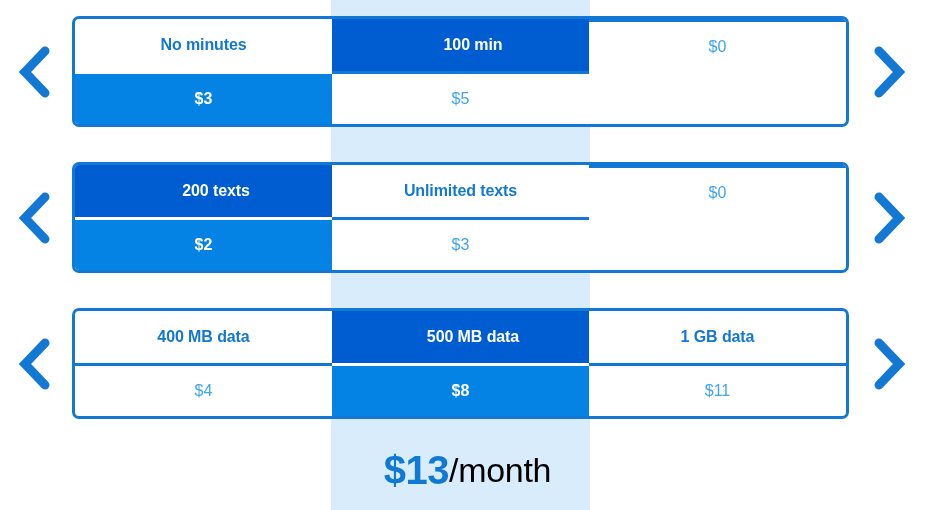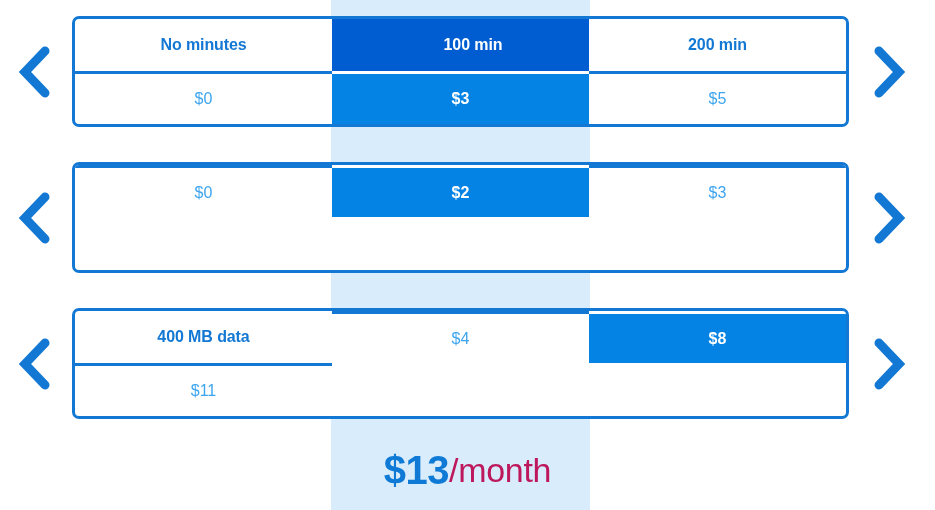--- a/index.html
+++ b/index.html
@@ -143,21 +143,21 @@
   }
   .total .amount {
     font-size: 40px;
     font-weight: bold;
     color: #0f7ad6;
     letter-spacing: -0.5px;
   }
   .total .period {
     font-size: 34px;
     font-weight: normal;
-    color: #be185d;
+    color: #000000;
     letter-spacing: -0.3px;
   }
 </style>
 </head>
 <body>
 
 <div id="stage">
 
   <div class="highlight-band"></div>
 
@@ -167,21 +167,20 @@
       <button class="chev prev" aria-label="Previous option">
         <svg viewBox="0 0 44 58" xmlns="http://www.w3.org/2000/svg" aria-hidden="true">
           <polyline points="31,8 11,29 31,50" fill="none" stroke="#1278d4" stroke-width="9" stroke-linecap="round" stroke-linejoin="miter"></polyline>
         </svg>
       </button>
 
       <div class="card">
         <div class="grid">
           <div class="cell opt">No minutes</div>
           <div class="cell opt sel">100 min</div>
-          <div class="cell opt">200 min</div>
           <div class="cell price">$0</div>
           <div class="cell price sel">$3</div>
           <div class="cell price">$5</div>
         </div>
       </div>
 
       <button class="chev next" aria-label="Next option">
         <svg viewBox="0 0 44 58" xmlns="http://www.w3.org/2000/svg" aria-hidden="true">
           <polyline points="13,8 33,29 13,50" fill="none" stroke="#1278d4" stroke-width="9" stroke-linecap="round" stroke-linejoin="miter"></polyline>
         </svg>
@@ -190,20 +189,22 @@
 
     <div class="selector-row r1">
       <button class="chev prev" aria-label="Previous option">
         <svg viewBox="0 0 44 58" xmlns="http://www.w3.org/2000/svg" aria-hidden="true">
           <polyline points="31,8 11,29 31,50" fill="none" stroke="#1278d4" stroke-width="9" stroke-linecap="round" stroke-linejoin="miter"></polyline>
         </svg>
       </button>
 
       <div class="card">
         <div class="grid">
+          <div class="cell opt sel">200 texts</div>
+          <div class="cell opt">Unlimited texts</div>
           <div class="cell price">$0</div>
           <div class="cell price sel">$2</div>
           <div class="cell price">$3</div>
         </div>
       </div>
 
       <button class="chev next" aria-label="Next option">
         <svg viewBox="0 0 44 58" xmlns="http://www.w3.org/2000/svg" aria-hidden="true">
           <polyline points="13,8 33,29 13,50" fill="none" stroke="#1278d4" stroke-width="9" stroke-linecap="round" stroke-linejoin="miter"></polyline>
         </svg>
@@ -213,20 +214,22 @@
     <div class="selector-row r2">
       <button class="chev prev" aria-label="Previous option">
         <svg viewBox="0 0 44 58" xmlns="http://www.w3.org/2000/svg" aria-hidden="true">
           <polyline points="31,8 11,29 31,50" fill="none" stroke="#1278d4" stroke-width="9" stroke-linecap="round" stroke-linejoin="miter"></polyline>
         </svg>
       </button>
 
       <div class="card">
         <div class="grid">
           <div class="cell opt">400 MB data</div>
+          <div class="cell opt sel">500 MB data</div>
+          <div class="cell opt">1 GB data</div>
           <div class="cell price">$4</div>
           <div class="cell price sel">$8</div>
           <div class="cell price">$11</div>
         </div>
       </div>
 
       <button class="chev next" aria-label="Next option">
         <svg viewBox="0 0 44 58" xmlns="http://www.w3.org/2000/svg" aria-hidden="true">
           <polyline points="13,8 33,29 13,50" fill="none" stroke="#1278d4" stroke-width="9" stroke-linecap="round" stroke-linejoin="miter"></polyline>
         </svg>

